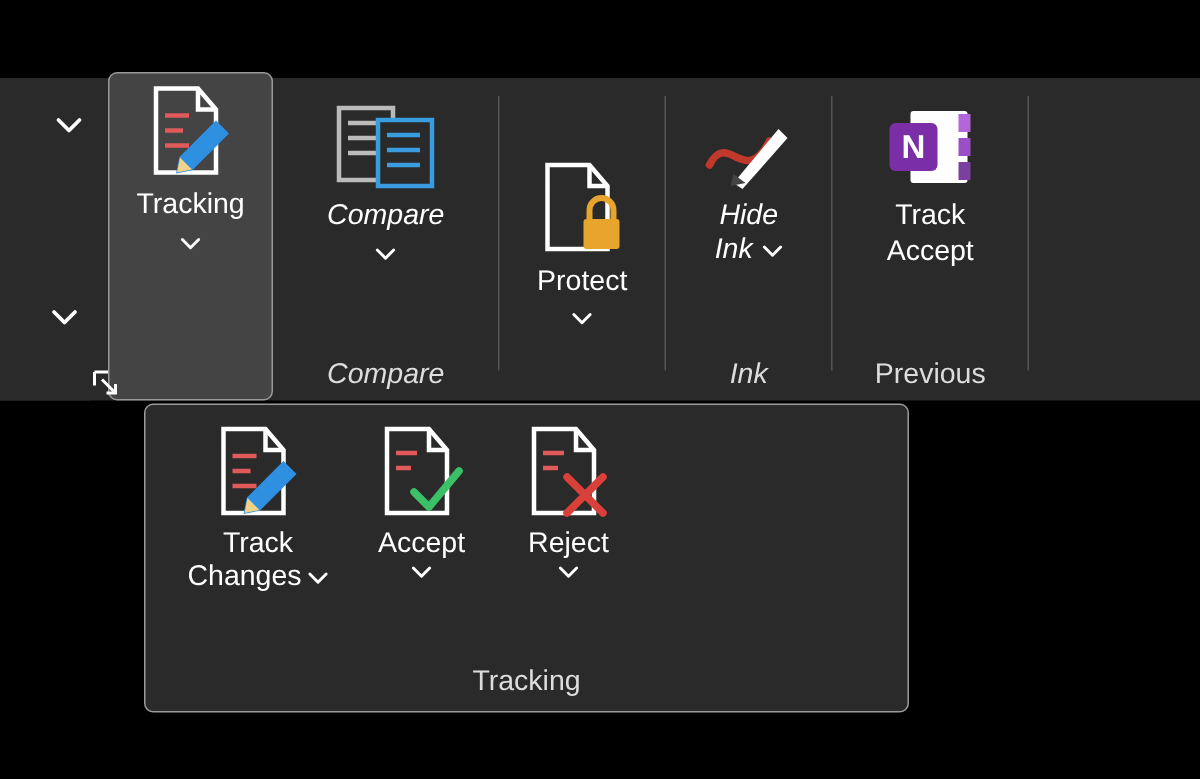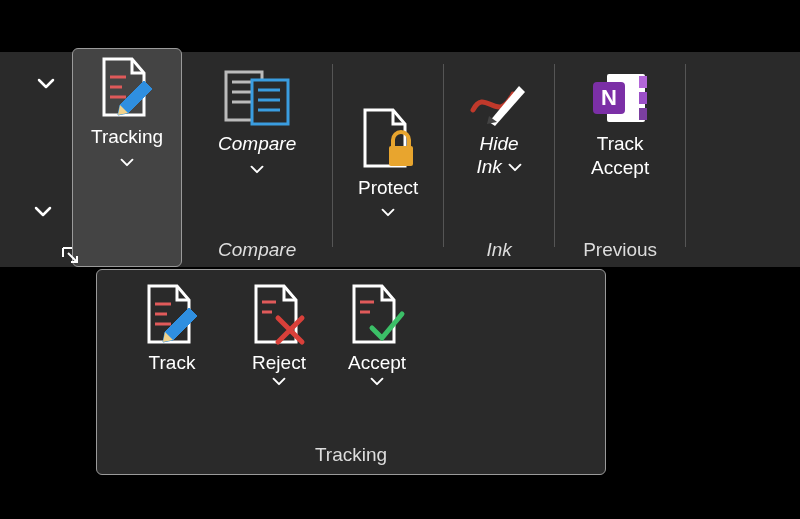--- a/index.html
+++ b/index.html
@@ -343,52 +343,60 @@
 
     <div class="fbtn" style="width:110px;">
       <span class="icon-slot">
         <svg width="58" height="62" viewBox="0 0 58 62">
           <use href="#doc-base"></use>
           <use href="#doc-lines-red"></use>
           <use href="#pencil-blue"></use>
         </svg>
       </span>
       <span>Track</span>
+      <span class="row">
+        <span>Changes</span>
+        <span class="chev small">
+          <svg viewBox="0 0 18 14">
+              <use href="#chevron-down"></use>
+            </svg>
+        </span>
+      </span>
+    </div>
+
+    <div class="fbtn" style="width:92px;">
+      <span class="icon-slot">
+        <svg width="58" height="62" viewBox="0 0 58 62">
+          <use href="#doc-base"></use>
+          <line x1="12" y1="18" x2="26" y2="18" stroke="#e05a5a" stroke-width="3"></line>
+          <line x1="12" y1="28" x2="22" y2="28" stroke="#e05a5a" stroke-width="3"></line>
+          <path d="M24 44 L34 54 L54 30" fill="none" stroke="#3bbf67" stroke-width="5" stroke-linecap="round" stroke-linejoin="round"></path>
+        </svg>
+      </span>
+      <span>Accept</span>
+      <span class="dd chev small">
+        <svg viewBox="0 0 18 14">
+            <use href="#chevron-down"></use>
+          </svg>
+      </span>
     </div>
 
     <div class="fbtn" style="width:88px;">
       <span class="icon-slot">
         <svg width="58" height="62" viewBox="0 0 58 62">
           <use href="#doc-base"></use>
           <line x1="12" y1="18" x2="26" y2="18" stroke="#e05a5a" stroke-width="3"></line>
           <line x1="12" y1="28" x2="22" y2="28" stroke="#e05a5a" stroke-width="3"></line>
           <path d="M28 34 L52 58 M52 34 L28 58" stroke="#d9403a" stroke-width="5" stroke-linecap="round"></path>
         </svg>
       </span>
       <span>Reject</span>
       <span class="dd chev small">
         <svg viewBox="0 0 18 14">
             <use href="#chevron-down"></use>
           </svg>
       </span>
     </div>
 
-    <div class="fbtn" style="width:92px;">
-      <span class="icon-slot">
-        <svg width="58" height="62" viewBox="0 0 58 62">
-          <use href="#doc-base"></use>
-          <line x1="12" y1="18" x2="26" y2="18" stroke="#e05a5a" stroke-width="3"></line>
-          <line x1="12" y1="28" x2="22" y2="28" stroke="#e05a5a" stroke-width="3"></line>
-          <path d="M24 44 L34 54 L54 30" fill="none" stroke="#3bbf67" stroke-width="5" stroke-linecap="round" stroke-linejoin="round"></path>
-        </svg>
-      </span>
-      <span>Accept</span>
-      <span class="dd chev small">
-        <svg viewBox="0 0 18 14">
-            <use href="#chevron-down"></use>
-          </svg>
-      </span>
-    </div>
-
 
   </div>
   <div class="flyout-label">Tracking</div>
 </div>
 
 </body></html>

